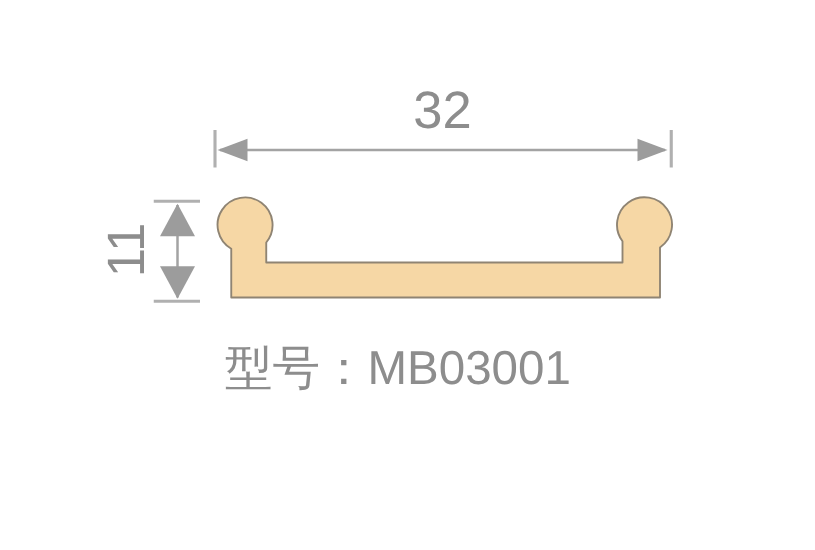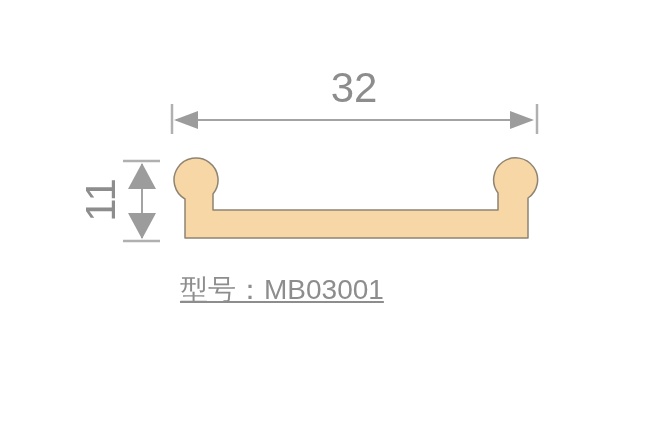--- a/index.html
+++ b/index.html
@@ -45,24 +45,23 @@
   .dim-label-width { left: 304px; top: 67px; width: 100px; }
   .dim-label-height {
     left: 61px; top: 179px; width: 80px; height: 42px;
     line-height: 42px;
     transform: rotate(-90deg);
   }
   .caption-line {
     position: absolute;
     left: 180px;
     color: var(--text_gray);
-    font-size: 28px;
+    font-size: 38px;
     line-height: 1;
     white-space: nowrap;
-    text-decoration: underline;
   }
   .caption-model { top: 276px; }
   .caption-name  { top: 327px; }
 </style>
 </head>
 <body>
 
 <div class="page">
 
   <svg class="drawing-svg" viewBox="0 0 652 440" xmlns="http://www.w3.org/2000/svg">

